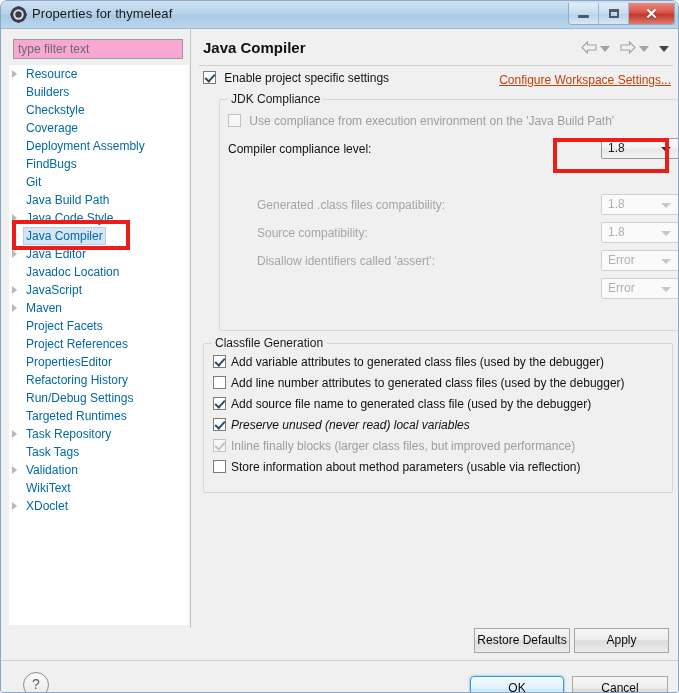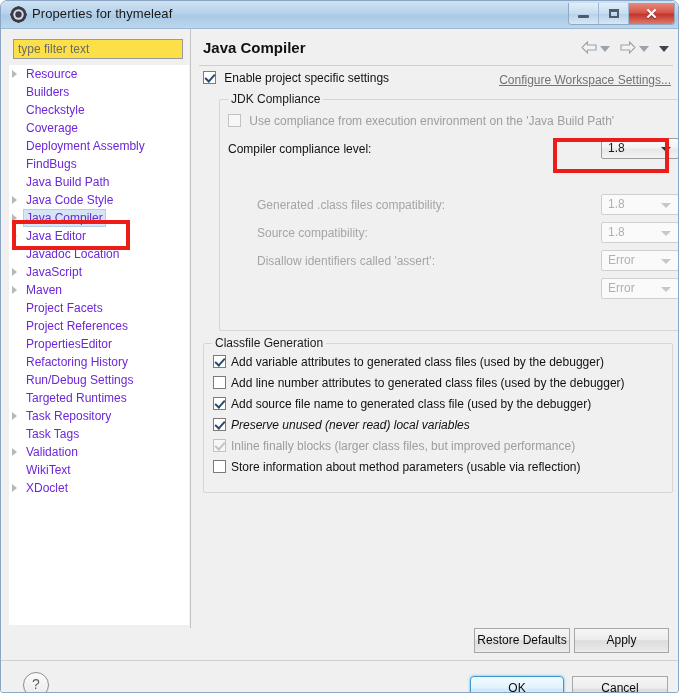--- a/index.html
+++ b/index.html
@@ -110,21 +110,21 @@
     width: 184px;
     height: 595px;
     background: #f0f0f0;
   }
   .filter-input {
     position: absolute;
     left: 6px; top: 6px;
     width: 170px; height: 20px;
     box-sizing: border-box;
     border: 1px solid #9a9a9a;
-    background: #fde047;
+    background: #f9a8d4;
     font-family: "Liberation Sans", sans-serif;
     font-size: 12px;
     color: #585858;
     padding: 0 4px;
     outline: none;
   }
   .filter-input::placeholder { color: #6a6a6a; opacity: 1; }
   .tree {
     position: absolute;
     left: 2px; top: 32px;
@@ -133,21 +133,21 @@
     background: #ffffff;
     overflow: hidden;
   }
   .tree-row {
     position: relative;
     height: 18px;
     line-height: 18px;
     padding-left: 14px;
     white-space: nowrap;
     font-size: 12px;
-    color: #6d28d9;
+    color: #0369a1;
   }
   .tree-row .arrow {
     position: absolute;
     left: 3px; top: 5px;
     width: 0; height: 0;
     border-left: 5px solid #b8b8b8;
     border-top: 4px solid transparent;
     border-bottom: 4px solid transparent;
   }
   .tree-row .lbl {
@@ -246,21 +246,21 @@
   .cb-label {
     margin-left: 5px;
     font-size: 12px;
     color: #111;
   }
   .cb-label.disabled { color: #9d9d9d; }
   .ws-link {
     position: absolute;
     right: 2px; top: 2px;
     font-size: 12px;
-    color: #737373;
+    color: #c2410c;
     text-decoration: underline;
     cursor: pointer;
   }
 
   
   .group {
     position: absolute;
     box-sizing: border-box;
     border: 1px solid #d6d6d6;
     border-radius: 2px;
@@ -428,20 +428,21 @@
 
       <div class="left-panel">
         <input class="filter-input" type="text" placeholder="type filter text" style="">
         <div class="tree" id="tree">
             <div class="tree-row"><span class="arrow"></span><span class="lbl">Resource</span></div>
             <div class="tree-row"><span class="lbl">Builders</span></div>
             <div class="tree-row"><span class="lbl">Checkstyle</span></div>
             <div class="tree-row"><span class="lbl">Coverage</span></div>
             <div class="tree-row"><span class="lbl">Deployment Assembly</span></div>
             <div class="tree-row"><span class="lbl">FindBugs</span></div>
+            <div class="tree-row"><span class="lbl">Git</span></div>
             <div class="tree-row"><span class="lbl">Java Build Path</span></div>
             <div class="tree-row"><span class="arrow"></span><span class="lbl">Java Code Style</span></div>
             <div class="tree-row selected"><span class="arrow"></span><span class="lbl">Java Compiler</span></div>
             <div class="tree-row"><span class="arrow"></span><span class="lbl">Java Editor</span></div>
             <div class="tree-row"><span class="lbl">Javadoc Location</span></div>
             <div class="tree-row"><span class="arrow"></span><span class="lbl">JavaScript</span></div>
             <div class="tree-row"><span class="arrow"></span><span class="lbl">Maven</span></div>
             <div class="tree-row"><span class="lbl">Project Facets</span></div>
             <div class="tree-row"><span class="lbl">Project References</span></div>
             <div class="tree-row"><span class="lbl">PropertiesEditor</span></div>

